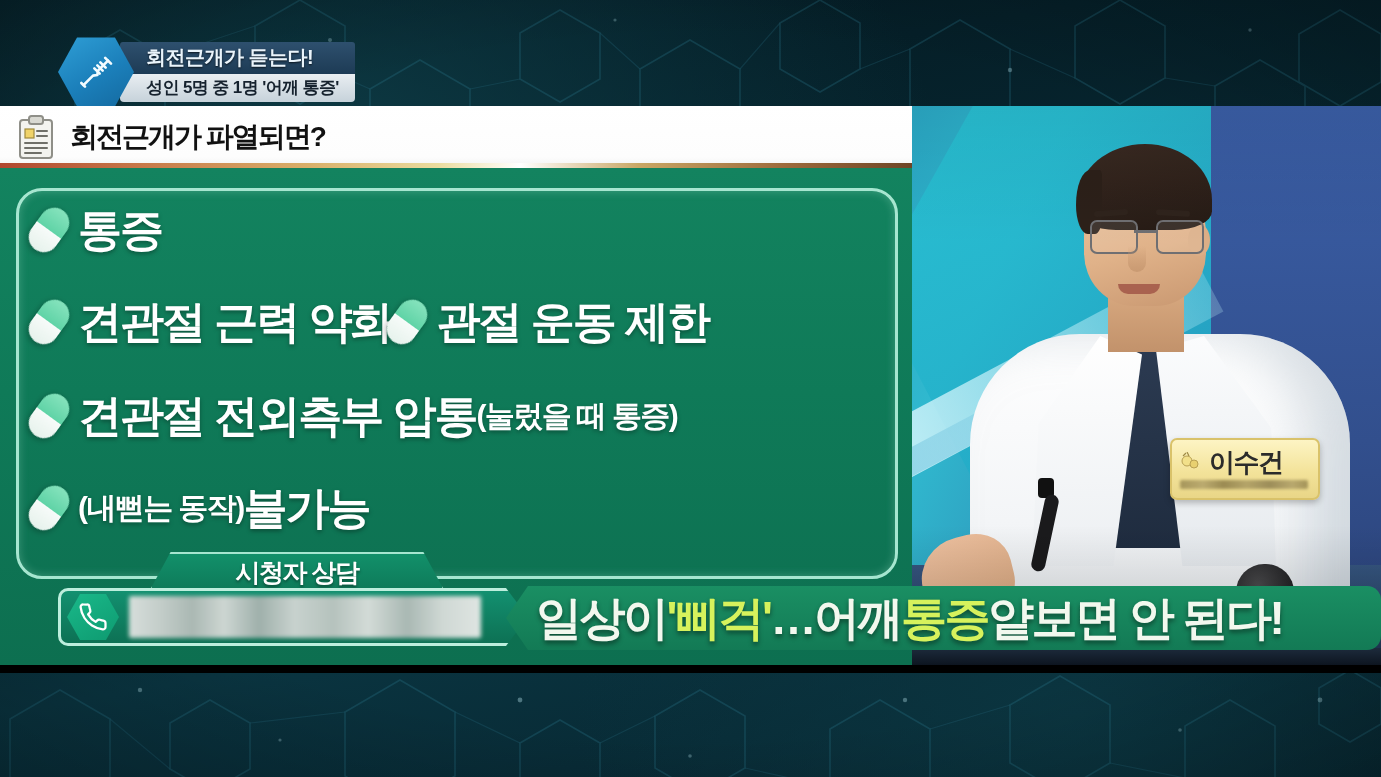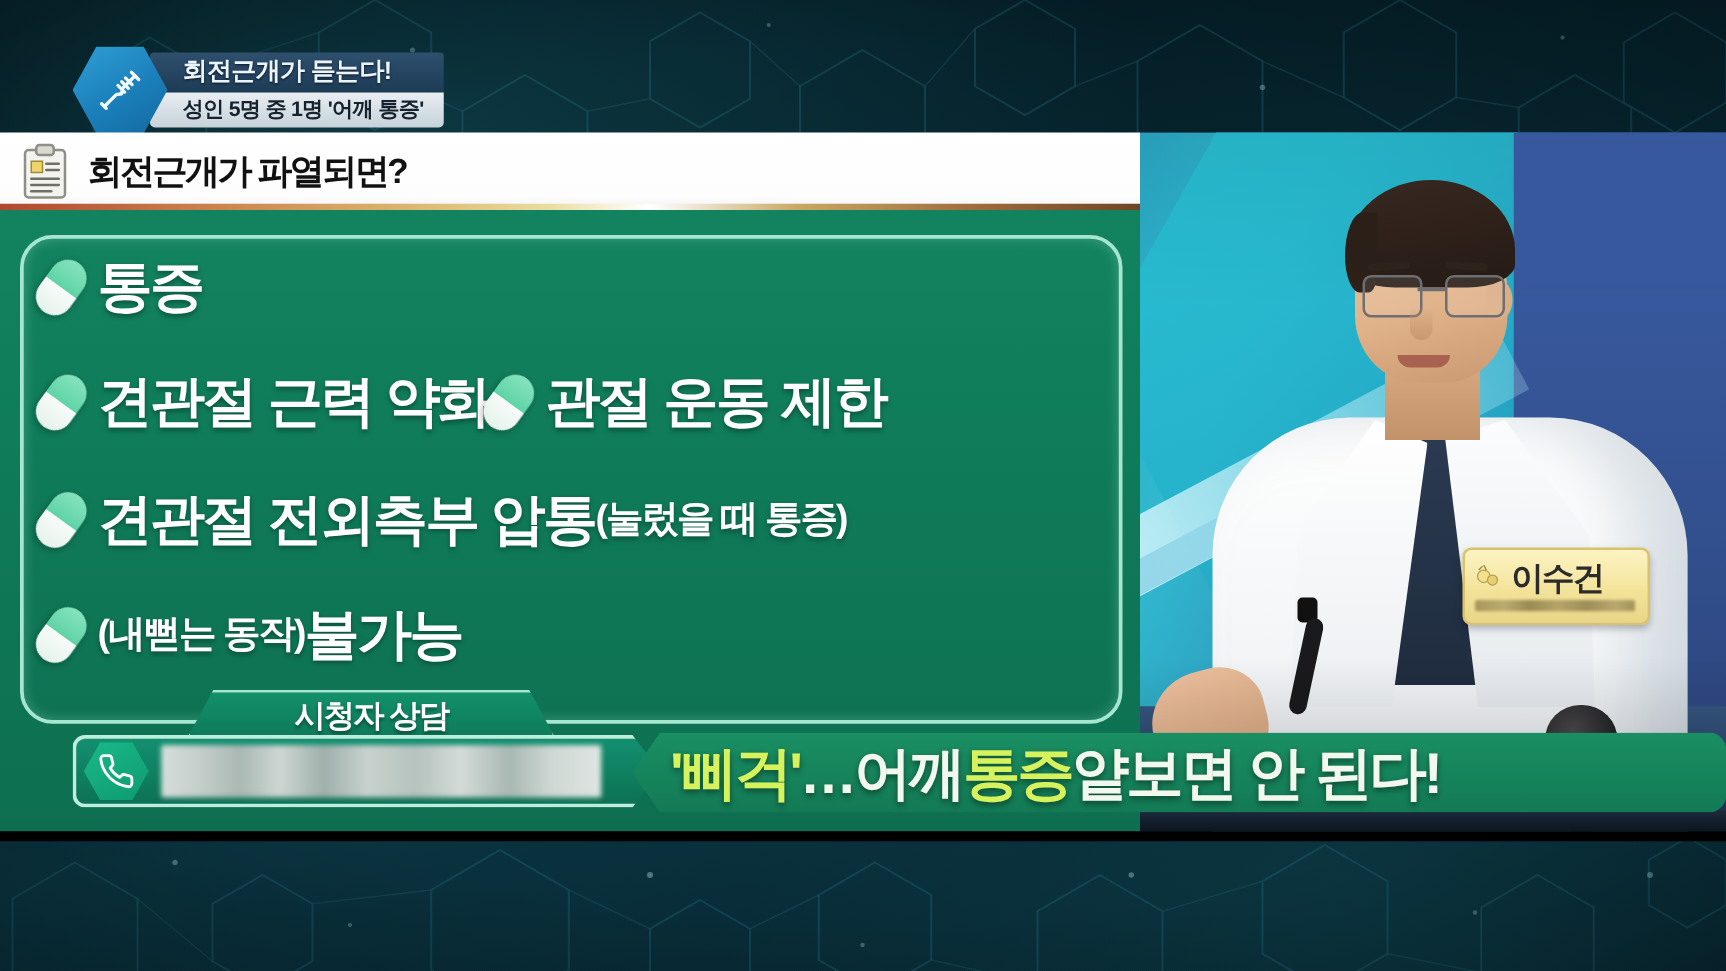--- a/index.html
+++ b/index.html
@@ -782,20 +782,21 @@
       </div>
 
       <div class="mic-foam"></div>
       <div class="mic-stem"></div>
     </div>
     <div class="video-shade"></div>
   </div>
   <div class="video-strip-bottom"></div>
 
   <div class="headline">
+    <span>일상이 </span>
     <span class="hl">'삐걱'</span>
     <span>…어깨 </span>
     <span class="hl">통증</span>
     <span> 얕보면 안 된다!</span>
   </div>
 
   <div class="bottom-black"></div>
 </div>
 
 </body></html>

